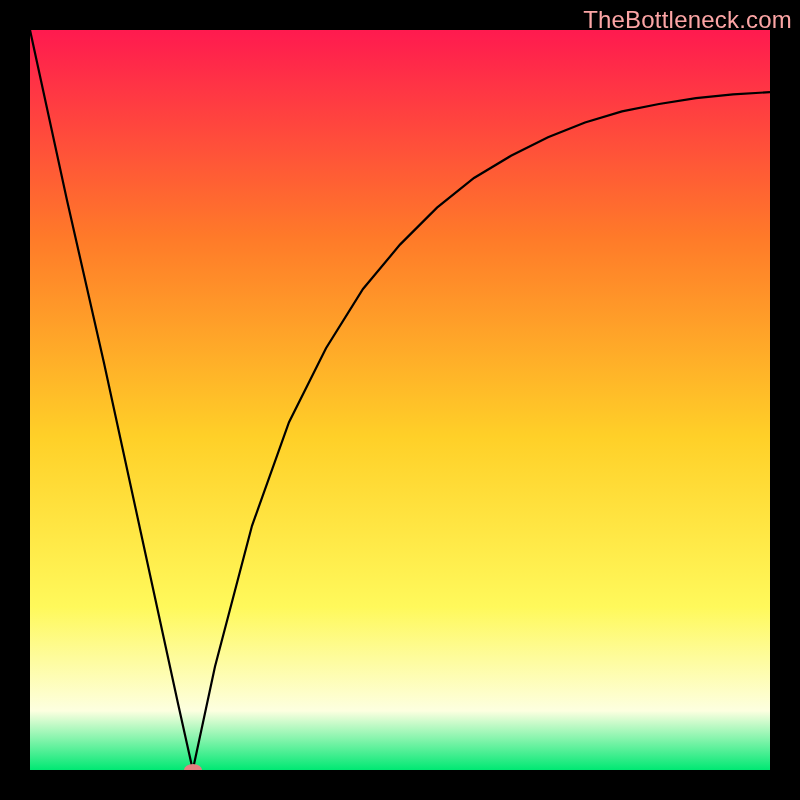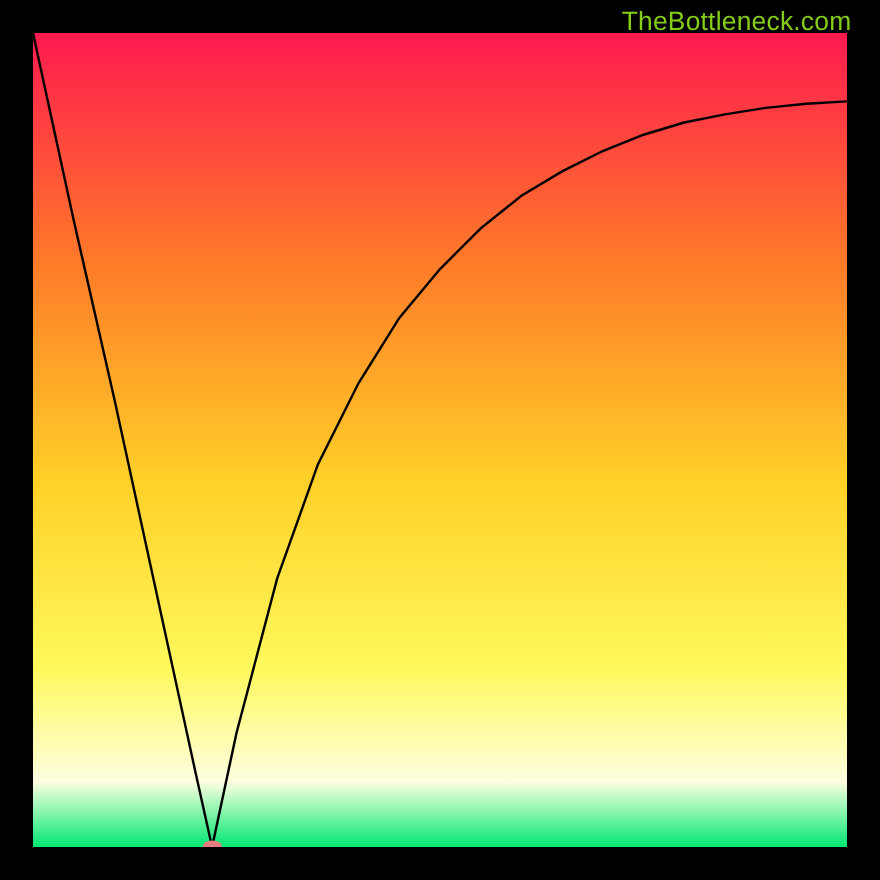--- a/index.html
+++ b/index.html
@@ -20,22 +20,22 @@
     position: absolute;
     left: 30px;
     top: 30px;
     width: 740px;
     height: 740px;
     overflow: hidden;
   }
   .watermark {
     position: absolute;
     top: 6px;
-    right: 26px;
-    color: #84cc16;
+    right: 8px;
+    color: #fca5a5;
     font-size: 24px;
     font-weight: 400;
     letter-spacing: 0.2px;
     font-family: Arial, Helvetica, sans-serif;
   }
   .marker {
     position: absolute;
     width: 18px;
     height: 12px;
     border-radius: 50% / 50%;

